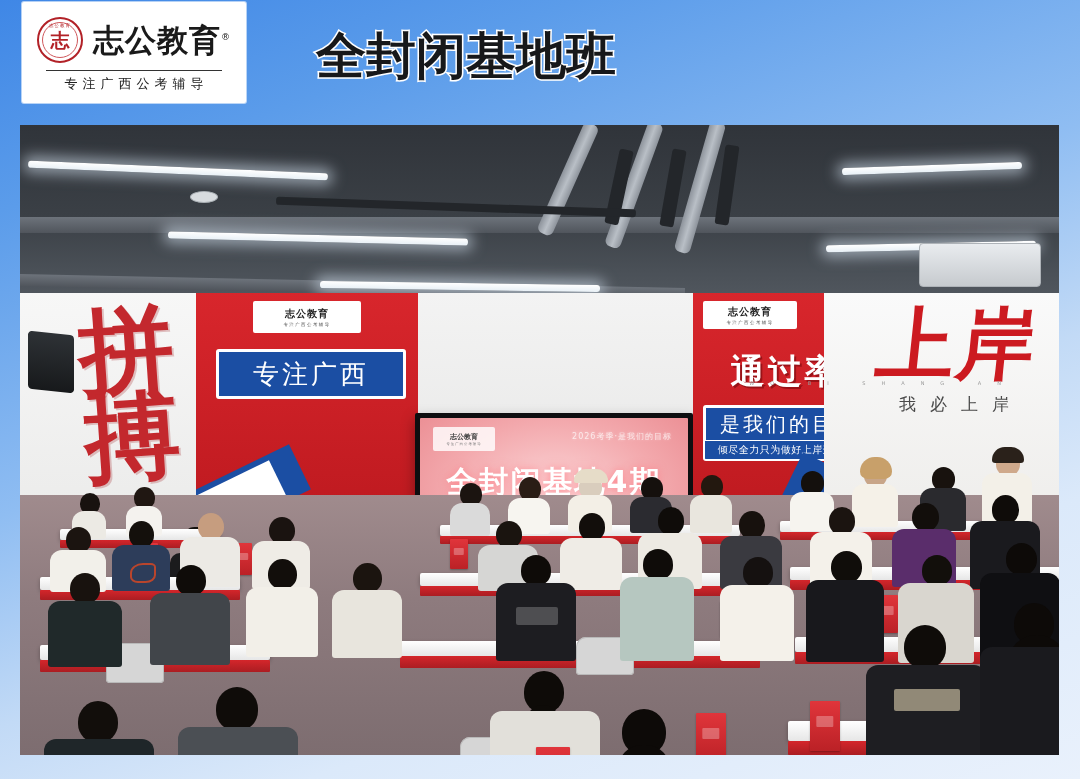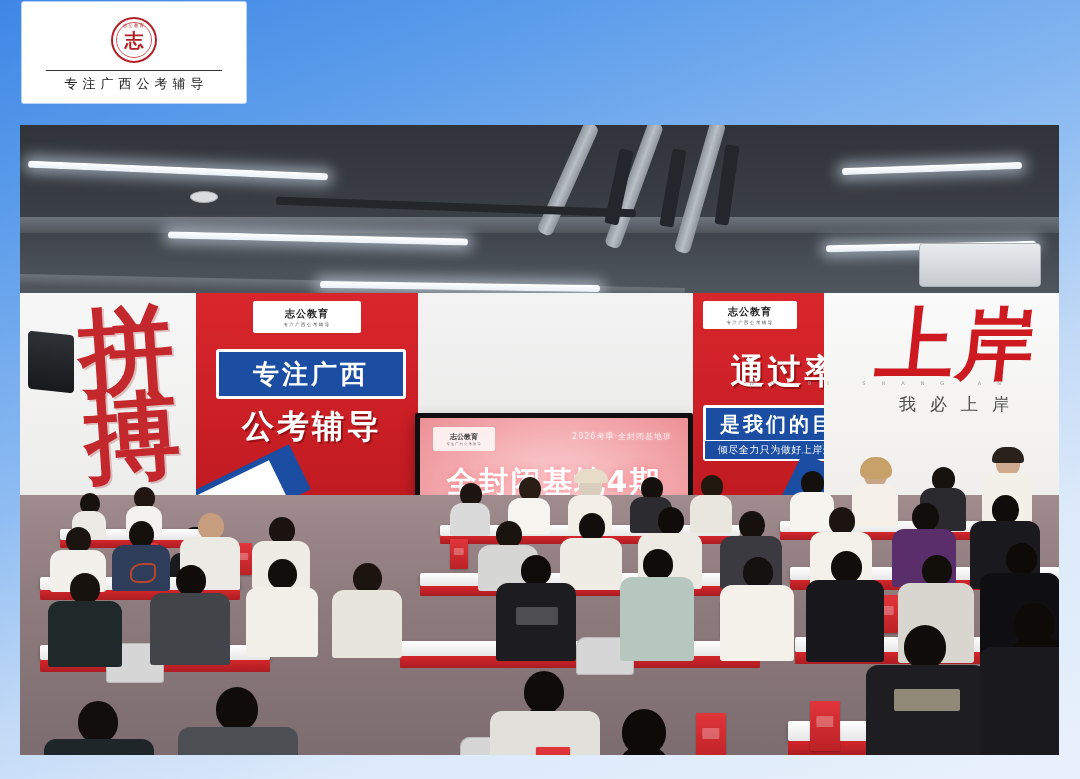--- a/index.html
+++ b/index.html
@@ -139,21 +139,21 @@
     overflow:hidden;
   }
   .banner .blogo{
     position:absolute;top:8px;width:108px;height:32px;background:#fff;
     border-radius:2px;display:flex;flex-direction:column;align-items:center;justify-content:center;gap:1px;
   }
   .blogo-main{font-size:10px;color:#222;font-weight:700;font-family:"DejaVu Sans",sans-serif;letter-spacing:1px;}
   .blogo-sub{font-size:4.5px;color:#555;letter-spacing:1.4px;font-family:"DejaVu Sans",sans-serif;}
   .blue-plate{
     background:#1b4ea3;border:3px solid #fff;border-radius:3px;
-    color:#fff;font-weight:700;font-family:"DejaVu Sans",sans-serif;
+    color:#fff;font-weight:400;font-family:"DejaVu Sans",sans-serif;
     display:flex;align-items:center;justify-content:center;letter-spacing:3px;
   }
   .white-line{
     color:#fff;font-weight:700;font-family:"DejaVu Sans",sans-serif;
     letter-spacing:3px;text-shadow:2px 2px 0 rgba(90,0,4,.45);
   }
 
   
   .screen-frame{
     position:absolute;left:395px;top:288px;width:278px;height:172px;
@@ -250,26 +250,28 @@
 <body>
 
 <div id="poster">
 
   <div class="logo-box">
     <div class="logo-row">
       <div class="seal">
         <div class="seal-arc">志公教育</div>
         <div class="seal-char">志</div>
       </div>
+      <div class="brand"><span>志公教育</span><span class="reg">®</span></div>
     </div>
     <div class="logo-rule"></div>
     <div class="logo-sub">专注广西公考辅导</div>
   </div>
 
   <div class="headline">
+    <span class="h-main">全封闭基地班</span>
   </div>
 
   <div class="photo">
 
     <div class="ceiling">
       <div class="ceil-slab" style="left:0;top:92px;width:100%;height:16px;"></div>
       <div class="ceil-slab" style="left:0;top:156px;width:64%;height:12px;transform:skewY(1.2deg);"></div>
       <div class="pipe" style="left:540px;top:-6px;width:16px;height:120px;transform:rotate(24deg);"></div>
       <div class="pipe" style="left:606px;top:-6px;width:16px;height:132px;transform:rotate(20deg);"></div>
       <div class="pipe" style="left:672px;top:-6px;width:16px;height:136px;transform:rotate(16deg);"></div>
@@ -293,32 +295,31 @@
     <div class="wall-white-l"></div>
     <div class="speaker"></div>
     <div class="calli-l">拼搏</div>
 
     <div class="banner" style="left:176px;top:168px;width:222px;height:215px;">
       <div class="blogo" style="left:57px;">
         <div class="blogo-main">志公教育</div>
         <div class="blogo-sub">专注广西公考辅导</div>
       </div>
       <div class="blue-plate" style="position:absolute;left:20px;top:56px;width:184px;height:44px;font-size:26px;">专注广西</div>
-      <div class="white-line" style="position:absolute;left:22px;top:112px;width:188px;font-size:32px;text-align:center;">公考辅导</div>
       <div style="position:absolute;left:-10px;bottom:-10px;width:120px;height:50px;background:#1b4ea3;transform:rotate(-26deg);"></div>
       <div style="position:absolute;left:-30px;bottom:-26px;width:120px;height:50px;background:#fff;transform:rotate(-26deg);"></div>
     </div>
 
     <div class="screen-frame">
       <div class="screen">
         <div class="scr-logo">
           <div class="scr-logo-m">志公教育</div>
           <div class="scr-logo-s">专注广西公考辅导</div>
         </div>
-        <div class="scr-tag">2026考季·全封闭基地班</div>
+        <div class="scr-tag">2026考季·是我们的目标</div>
         <div class="scr-line1">全封闭基地4期</div>
         <div class="scr-line2">开班典礼</div>
       </div>
     </div>
 
     <div class="banner" style="left:673px;top:168px;width:186px;height:215px;">
       <div class="blogo" style="left:10px;width:94px;height:28px;">
         <div class="blogo-main">志公教育</div>
         <div class="blogo-sub">专注广西公考辅导</div>
       </div>

